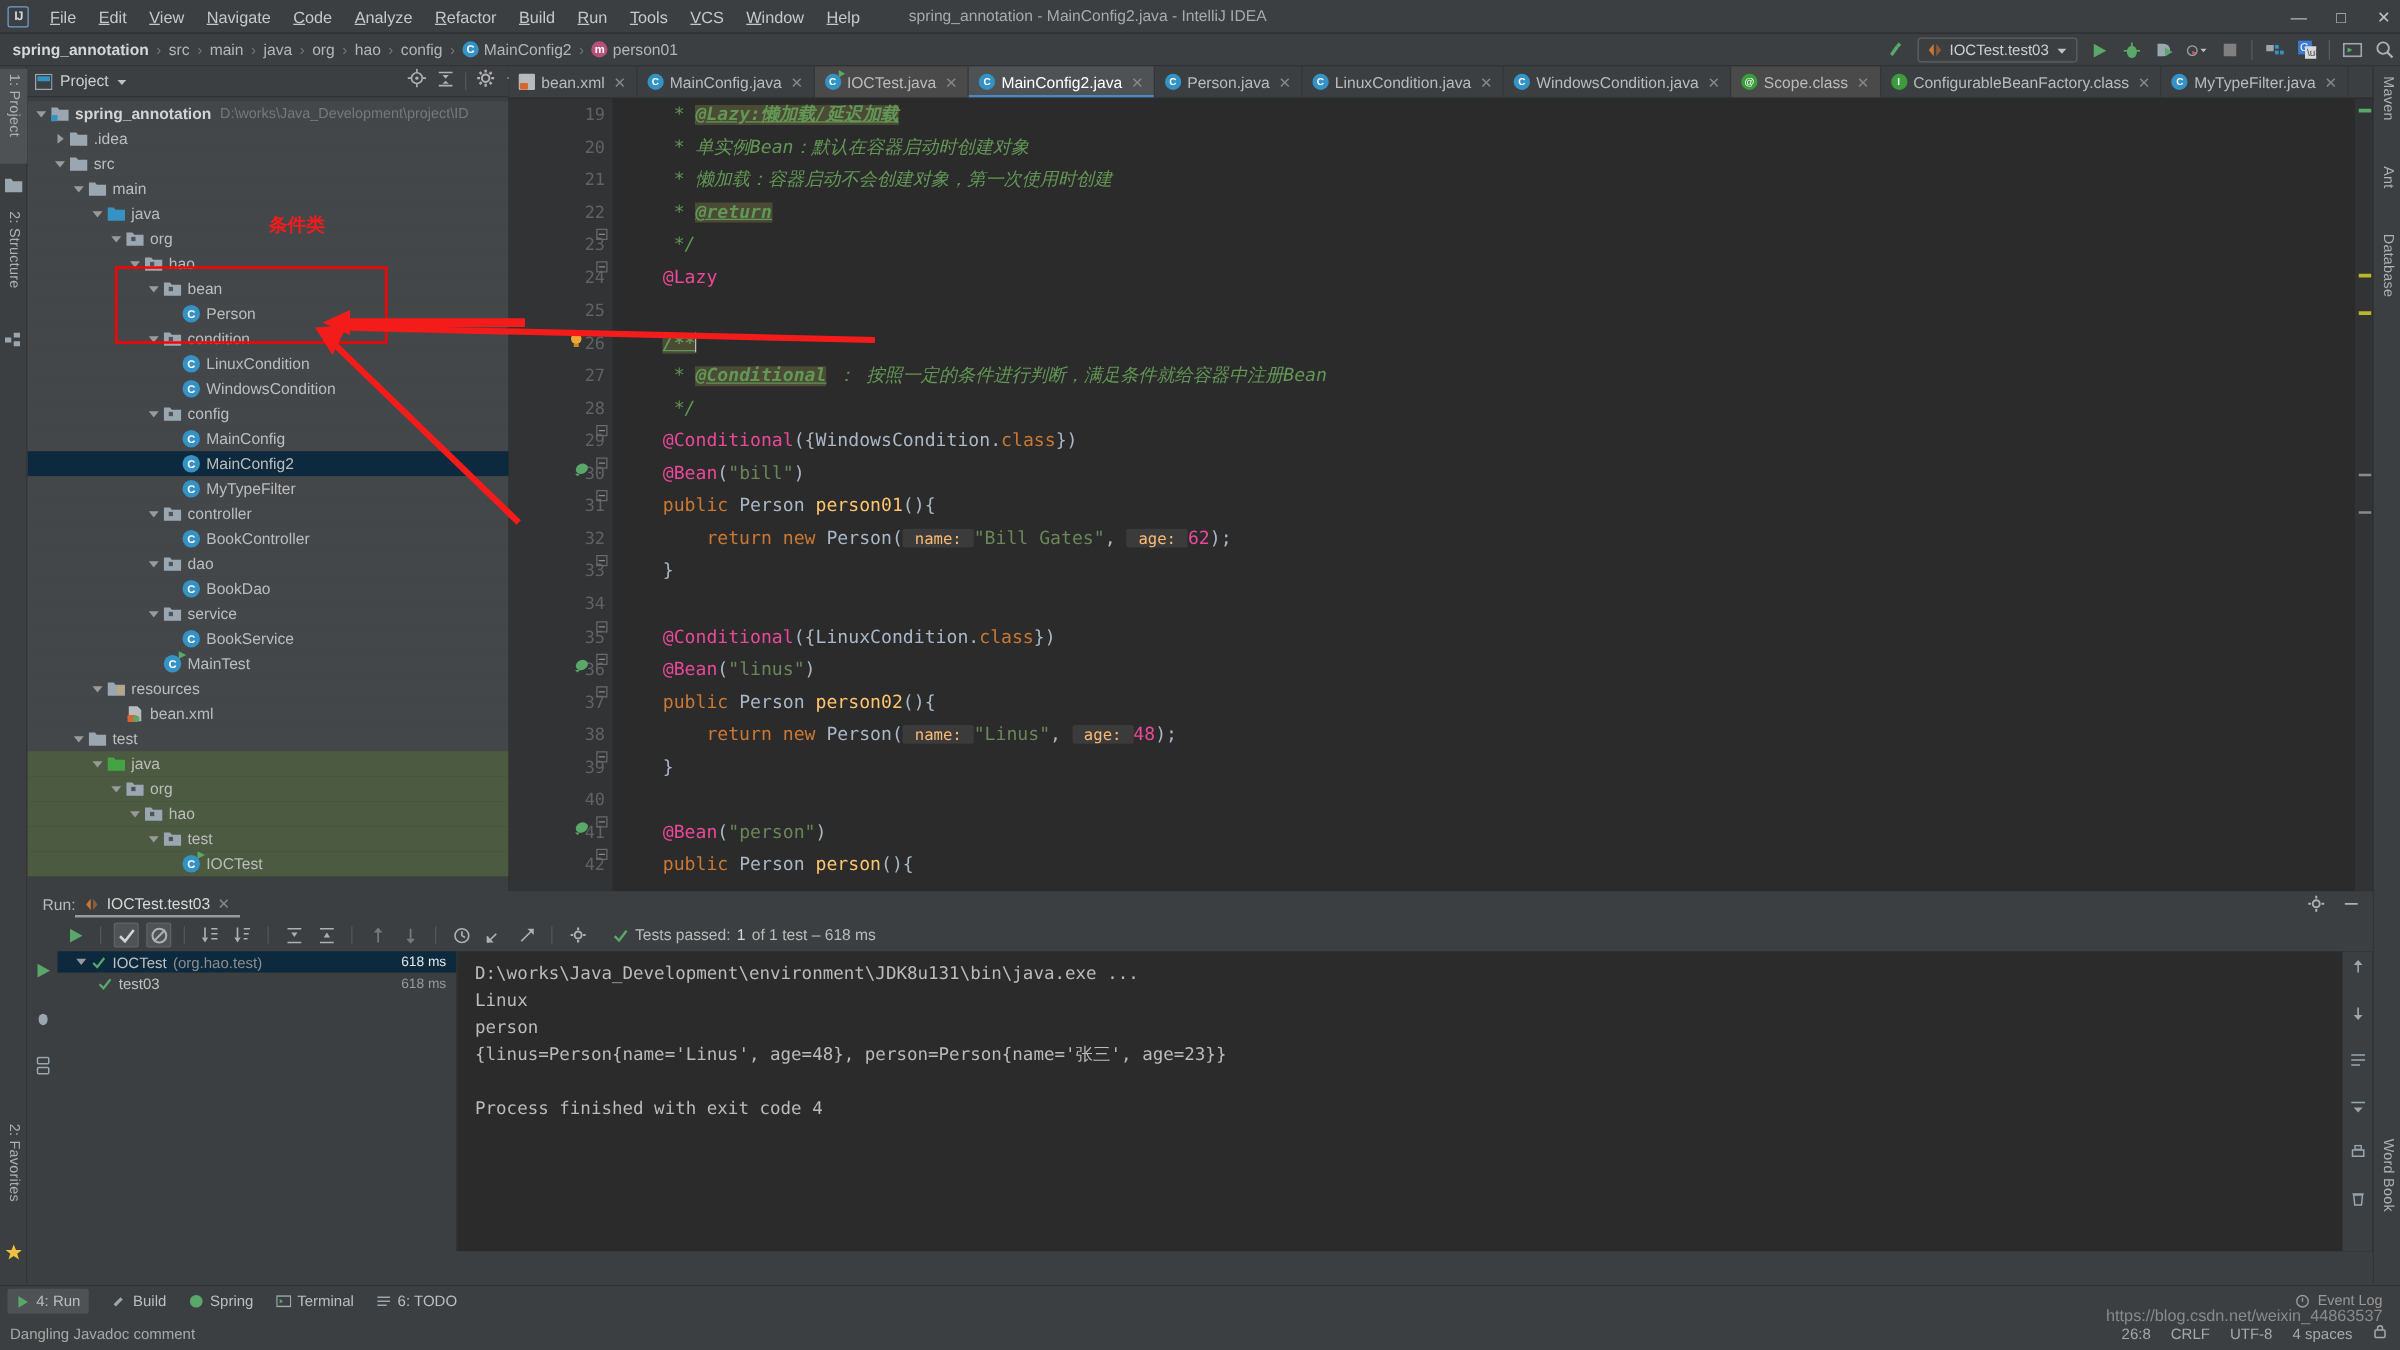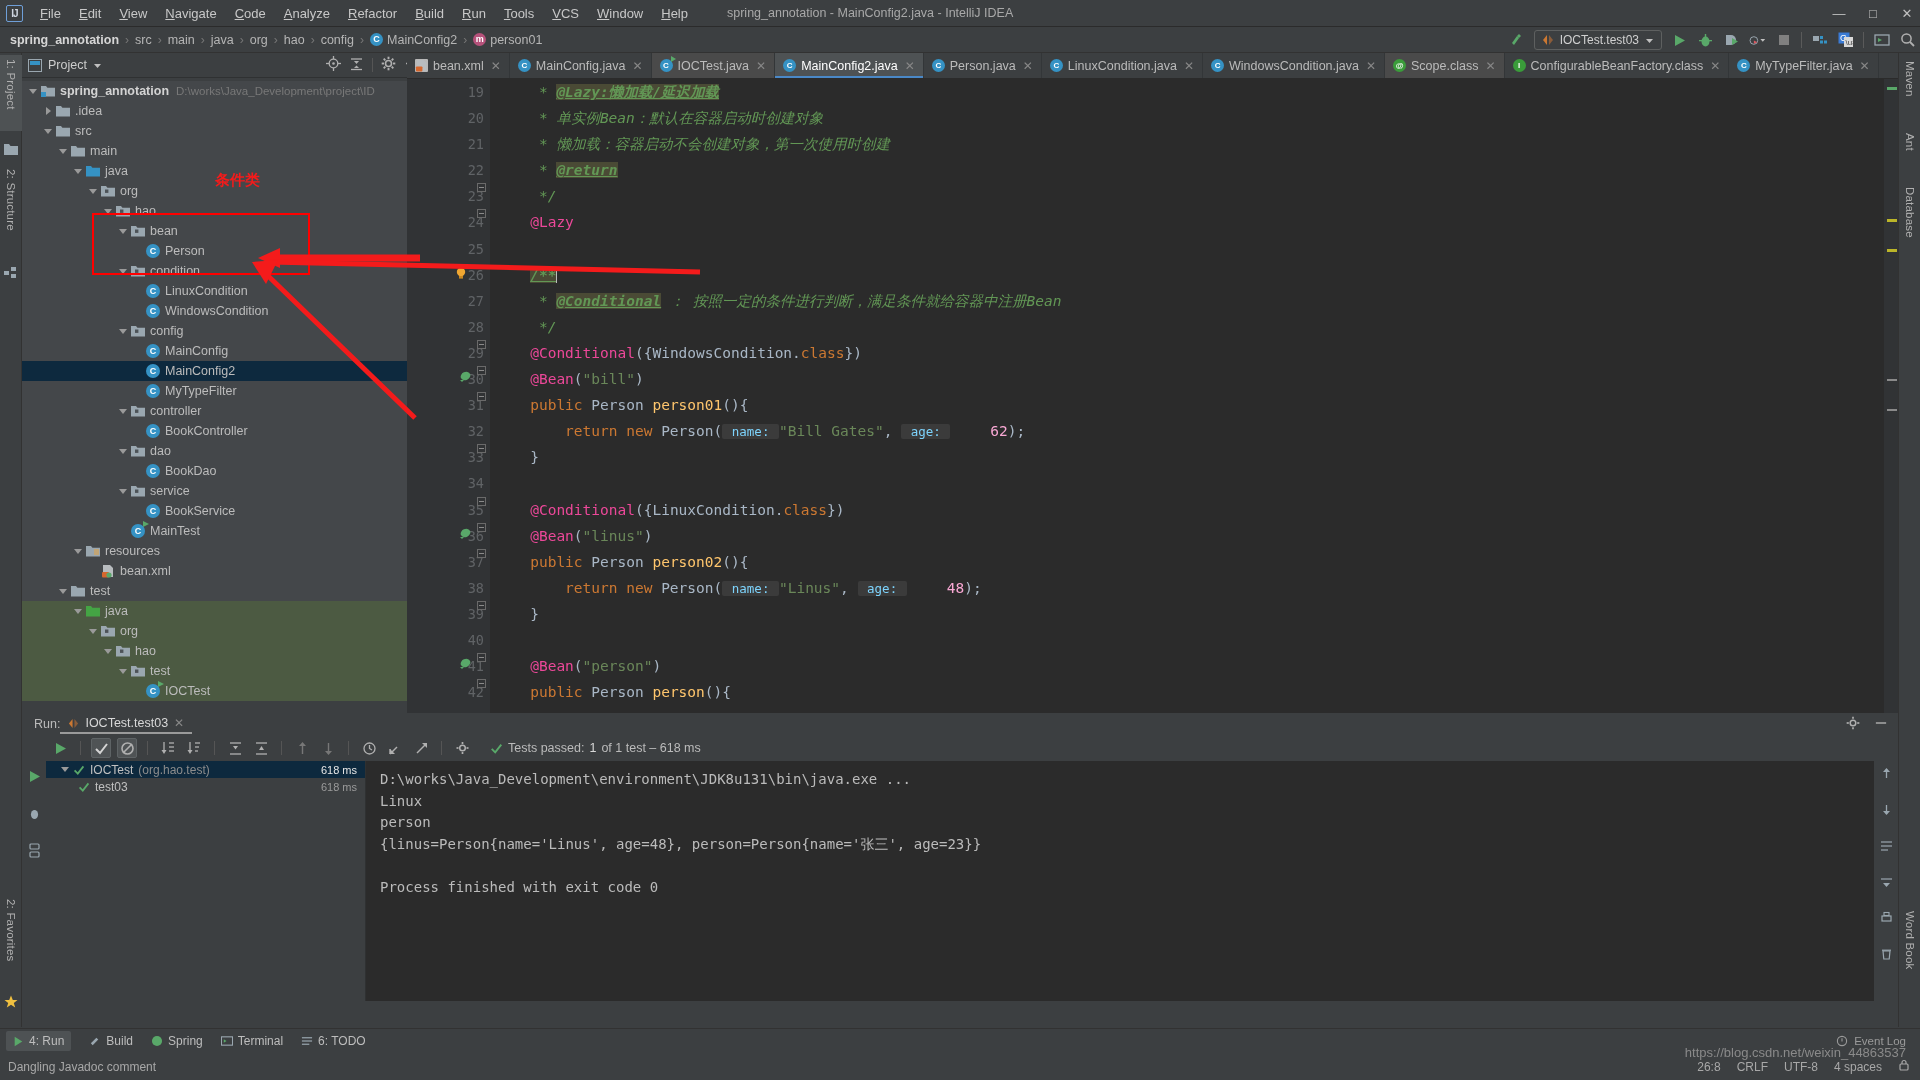--- a/index.html
+++ b/index.html
@@ -158,24 +158,24 @@
     flex:1; position:relative; font-family:"DejaVu Sans Mono", monospace; font-size:14.5px;
     padding-left:14px; overflow:hidden;
   }
   .cl { height:26.1px; line-height:26.1px; white-space:pre; }
   .c-cmt { color:#629755; font-style:italic; }
   .c-tag { color:#629755; font-style:italic; text-decoration:underline; background:#4a4a35; font-weight:bold;}
   .c-ann { color:#ec4899; }
   .c-kw  { color:#cc7832; }
   .c-cls { color:#a9b7c6; }
   .c-str { color:#6a8759; }
-  .c-num { color:#f9a8d4;margin-left:40px; }
+  .c-num { color:#ec4899; }
   .c-def { color:#a9b7c6; }
   .c-mth { color:#ffc66d; }
-  .hint { background:#3b3b3b; color:#7dd3fc; border-radius:2px; padding:0 2px; font-size:12.5px; }
+  .hint { background:#3b3b3b; color:#fdba74; border-radius:2px; padding:0 2px; font-size:12.5px; }
   .caret { display:inline-block; width:1px; height:16px; background:#bbb; vertical-align:-3px; }
 
   
   .markerbar { width:14px; background:#313335; flex:0 0 14px; position:relative; }
   .mstripe { position:absolute; right:1px; width:10px; height:3px; }
 
   
   .runpanel { position:absolute; left:22px; top:713px; width:1876px; height:314px; background:#3c3f41; }
   .runhead { height:22px; display:flex; align-items:center; padding-left:12px; gap:0; font-size:12.5px; }
   .runtabpill { display:flex; align-items:center; gap:6px; padding:2px 8px; border-bottom:2px solid #9a9a9a; color:#d8d8d8;}
@@ -997,21 +997,21 @@
                 <span>test03</span>
                 <span class="ms">618 ms</span>
               </div>
             </div>
           <div class="console" id="console">
             <div class="cline"><span class="cmd">D:\works\Java_Development\environment\JDK8u131\bin\java.exe ...</span></div>
               <div class="cline">Linux</div>
               <div class="cline">person</div>
               <div class="cline">{linus=Person{name='Linus', age=48}, person=Person{name='张三', age=23}}</div>
               <div class="cline"></div>
-              <div class="cline">Process finished with exit code 0</div>
+              <div class="cline">Process finished with exit code 4</div>
               <div class="console-right">
               <span>
                 <svg width="13" height="13" viewBox="0 0 13 13">
                     <line x1="6.5" y1="2" x2="6.5" y2="11" stroke="#9aa7b0" stroke-width="1.3"></line>
                     <polygon points="6.5,1 10,5 3,5" fill="#9aa7b0"></polygon>
                   </svg>
               </span>
               <span>
                 <svg width="13" height="13" viewBox="0 0 13 13">
                     <line x1="6.5" y1="2" x2="6.5" y2="11" stroke="#9aa7b0" stroke-width="1.3"></line>

